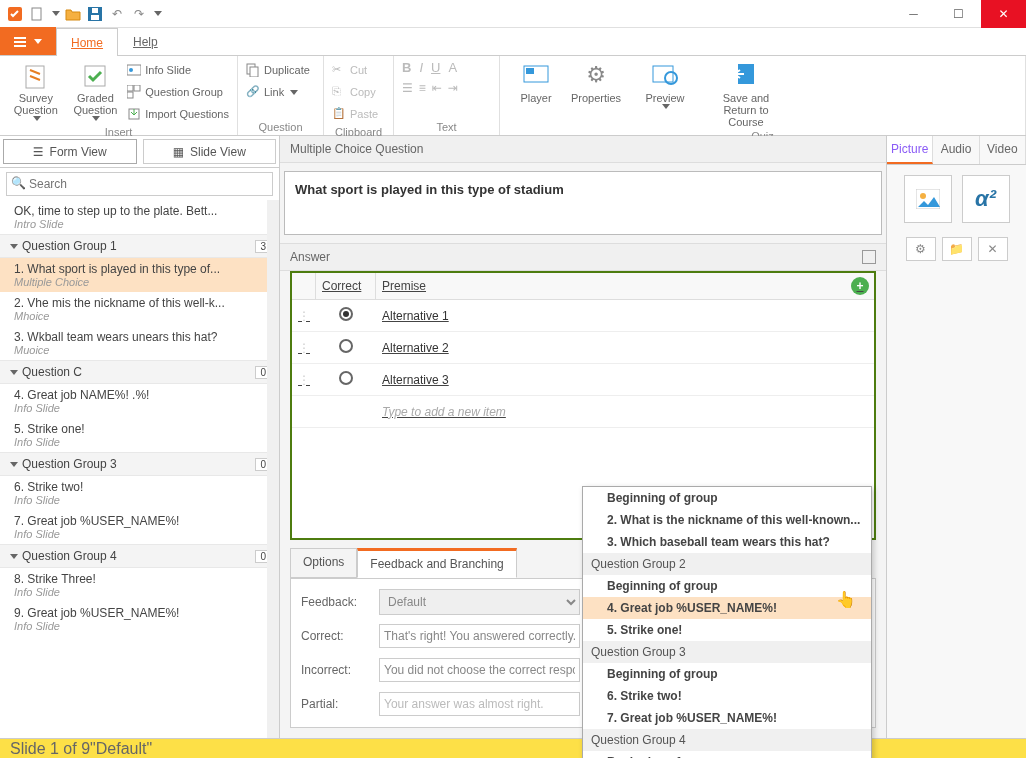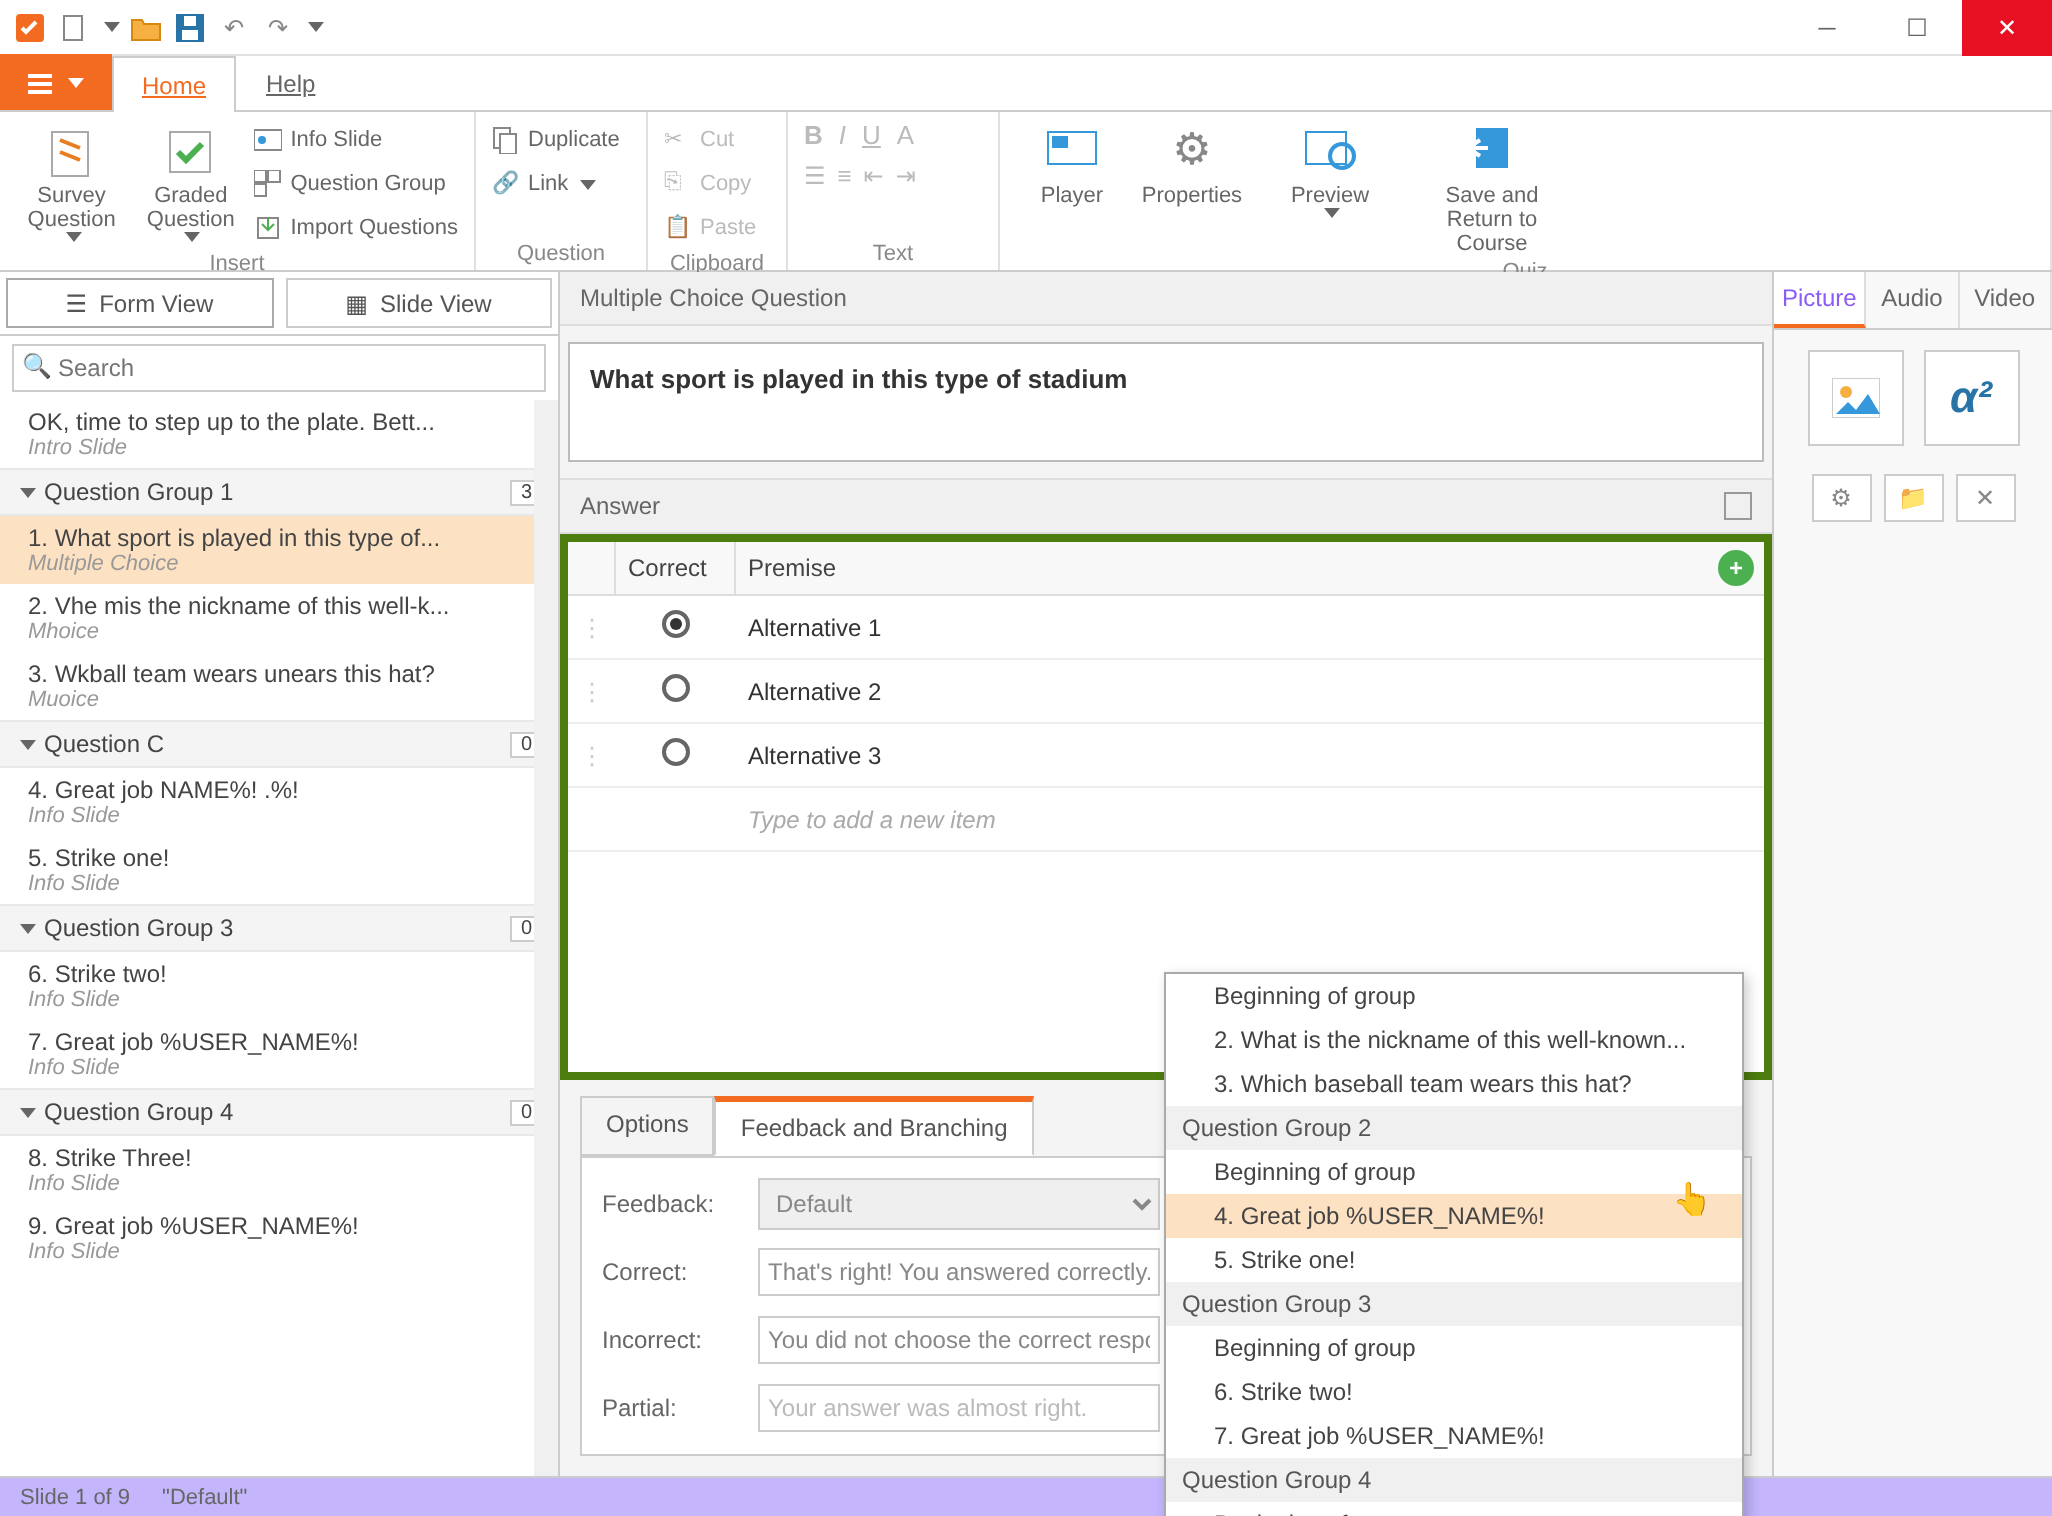--- a/index.html
+++ b/index.html
@@ -39,21 +39,21 @@
 .nav-item.sel { background: #fde1c3; }
 .nav-group { padding: 4px 8px; background: #f4f4f4; display: flex; align-items: center; gap: 4px; border-top: 1px solid #e8e8e8; border-bottom: 1px solid #e8e8e8; }
 .nav-group .count { margin-left: auto; border: 1px solid #ccc; padding: 0 4px; font-size: 10px; background: #fff; }
 .nav-scroll { position: absolute; right: 0; top: 0; bottom: 0; width: 12px; background: #f0f0f0; }
 .rightpanel { flex: 1; display: flex; background: #f4f4f4; }
 .editor { flex: 1; display: flex; flex-direction: column; }
 .editor-head { padding: 6px 10px; color: #666; border-bottom: 1px solid #ddd; background: #f0f0f0; }
 .qtext { margin: 8px 4px; border: 1px solid #bbb; background: #fff; height: 96px; padding: 10px; font-weight: bold; color: #333; font-size: 13px; }
 .answer-head { padding: 6px 10px; color: #666; background: #f0f0f0; border-top: 1px solid #ddd; border-bottom: 1px solid #ddd; display: flex; align-items: center; }
 .answer-head .sq { margin-left: auto; width: 14px; height: 14px; border: 1px solid #999; }
-.ans-table { margin: 0 0; background: #fff; border: 4px solid #4d7c0f; position: relative; }
+.ans-table { margin: 0 10px; background: #fff; border: 2px solid #4d7c0f; position: relative; text-decoration: underline; }
 .ans-hdr { display: flex; border-bottom: 1px solid #ddd; background: #f8f8f8; }
 .ans-hdr .c1 { width: 24px; border-right: 1px solid #ddd; }
 .ans-hdr .c2 { width: 60px; padding: 6px; border-right: 1px solid #ddd; }
 .ans-hdr .c3 { flex: 1; padding: 6px; }
 .ans-hdr .c4 { width: 28px; display: flex; align-items: center; justify-content: center; }
 .ans-row { display: flex; align-items: center; height: 32px; border-bottom: 1px solid #eee; }
 .ans-row .c1 { width: 24px; text-align: center; color: #ccc; }
 .ans-row .c2 { width: 60px; text-align: center; }
 .ans-row .c3 { flex: 1; padding: 0 6px; color: #333; }
 .ans-row.ghost .c3 { color: #aaa; font-style: italic; }
@@ -68,24 +68,24 @@
 .feedback-panel .lbl { color: #666; }
 .dots { border: 1px solid #ccc; height: 26px; display: flex; align-items: center; justify-content: center; color: #888; }
 .mediapanel { width: 140px; border-left: 1px solid #ccc; background: #f8f8f8; display: flex; flex-direction: column; }
 .media-tabs { display: flex; border-bottom: 1px solid #ccc; }
 .media-tab { flex: 1; padding: 6px 0; text-align: center; font-size: 12px; color: #666; border-right: 1px solid #ddd; }
 .media-tab.active { background: #fff; color: #8b5cf6; border-bottom: 2px solid #f26b21; }
 .media-body { padding: 10px; display: flex; gap: 10px; justify-content: center; }
 .media-box { width: 48px; height: 48px; border: 1px solid #ccc; background: #fff; display: flex; align-items: center; justify-content: center; color: #6fa8d8; font-size: 20px; }
 .media-btns { display: flex; gap: 6px; justify-content: center; padding: 4px; }
 .mini-btn { width: 30px; height: 24px; border: 1px solid #ccc; background: #fff; display: flex; align-items: center; justify-content: center; color: #888; }
-.statusbar { height: 20px; background: #c4b5fd; border-top: 1px solid #ccc; display: flex; align-items: center; padding: 0 10px; font-size: 11px; color: #666; gap: 16px; }
+.statusbar { height: 20px; background: #fde047; border-top: 1px solid #ccc; display: flex; align-items: center; padding: 0 10px; font-size: 16px; color: #666; }
 .dropdown-pop { position: absolute; right: 14px; top: 350px; width: 290px; background: #fff; border: 1px solid #aaa; box-shadow: 2px 2px 6px rgba(0,0,0,.2); z-index: 100; font-size: 12px; }
 .dd-scroll { max-height: 290px; overflow-y: auto; }
-.dd-item { padding: 4px 8px 4px 24px; cursor: pointer; white-space: nowrap; overflow: hidden; text-overflow: ellipsis; }
+.dd-item { padding: 4px 8px 4px 24px; cursor: pointer; white-space: nowrap; overflow: hidden; text-overflow: ellipsis; font-weight: bold; }
 .dd-item.hov { background: #fde1c3; }
 .dd-group { padding: 4px 8px; background: #f0f0f0; font-weight: normal; color: #555; }
 .cursor-hand { position: absolute; right: 30px; top: 454px; font-size: 16px; z-index: 200; pointer-events: none; }
 .tri { display: inline-block; width: 0; height: 0; border-left: 4px solid transparent; border-right: 4px solid transparent; border-top: 5px solid #666; vertical-align: middle; margin-left: 2px; }
 svg { display: block; }
 .nav-wrap { position: relative; flex: 1; overflow: hidden; }
 .ans-space { height: 110px; background: #fff; }
 .sep-v { width: 1px; background: #e0e0e0; margin: 4px 2px; }
 </style>
 </head>

